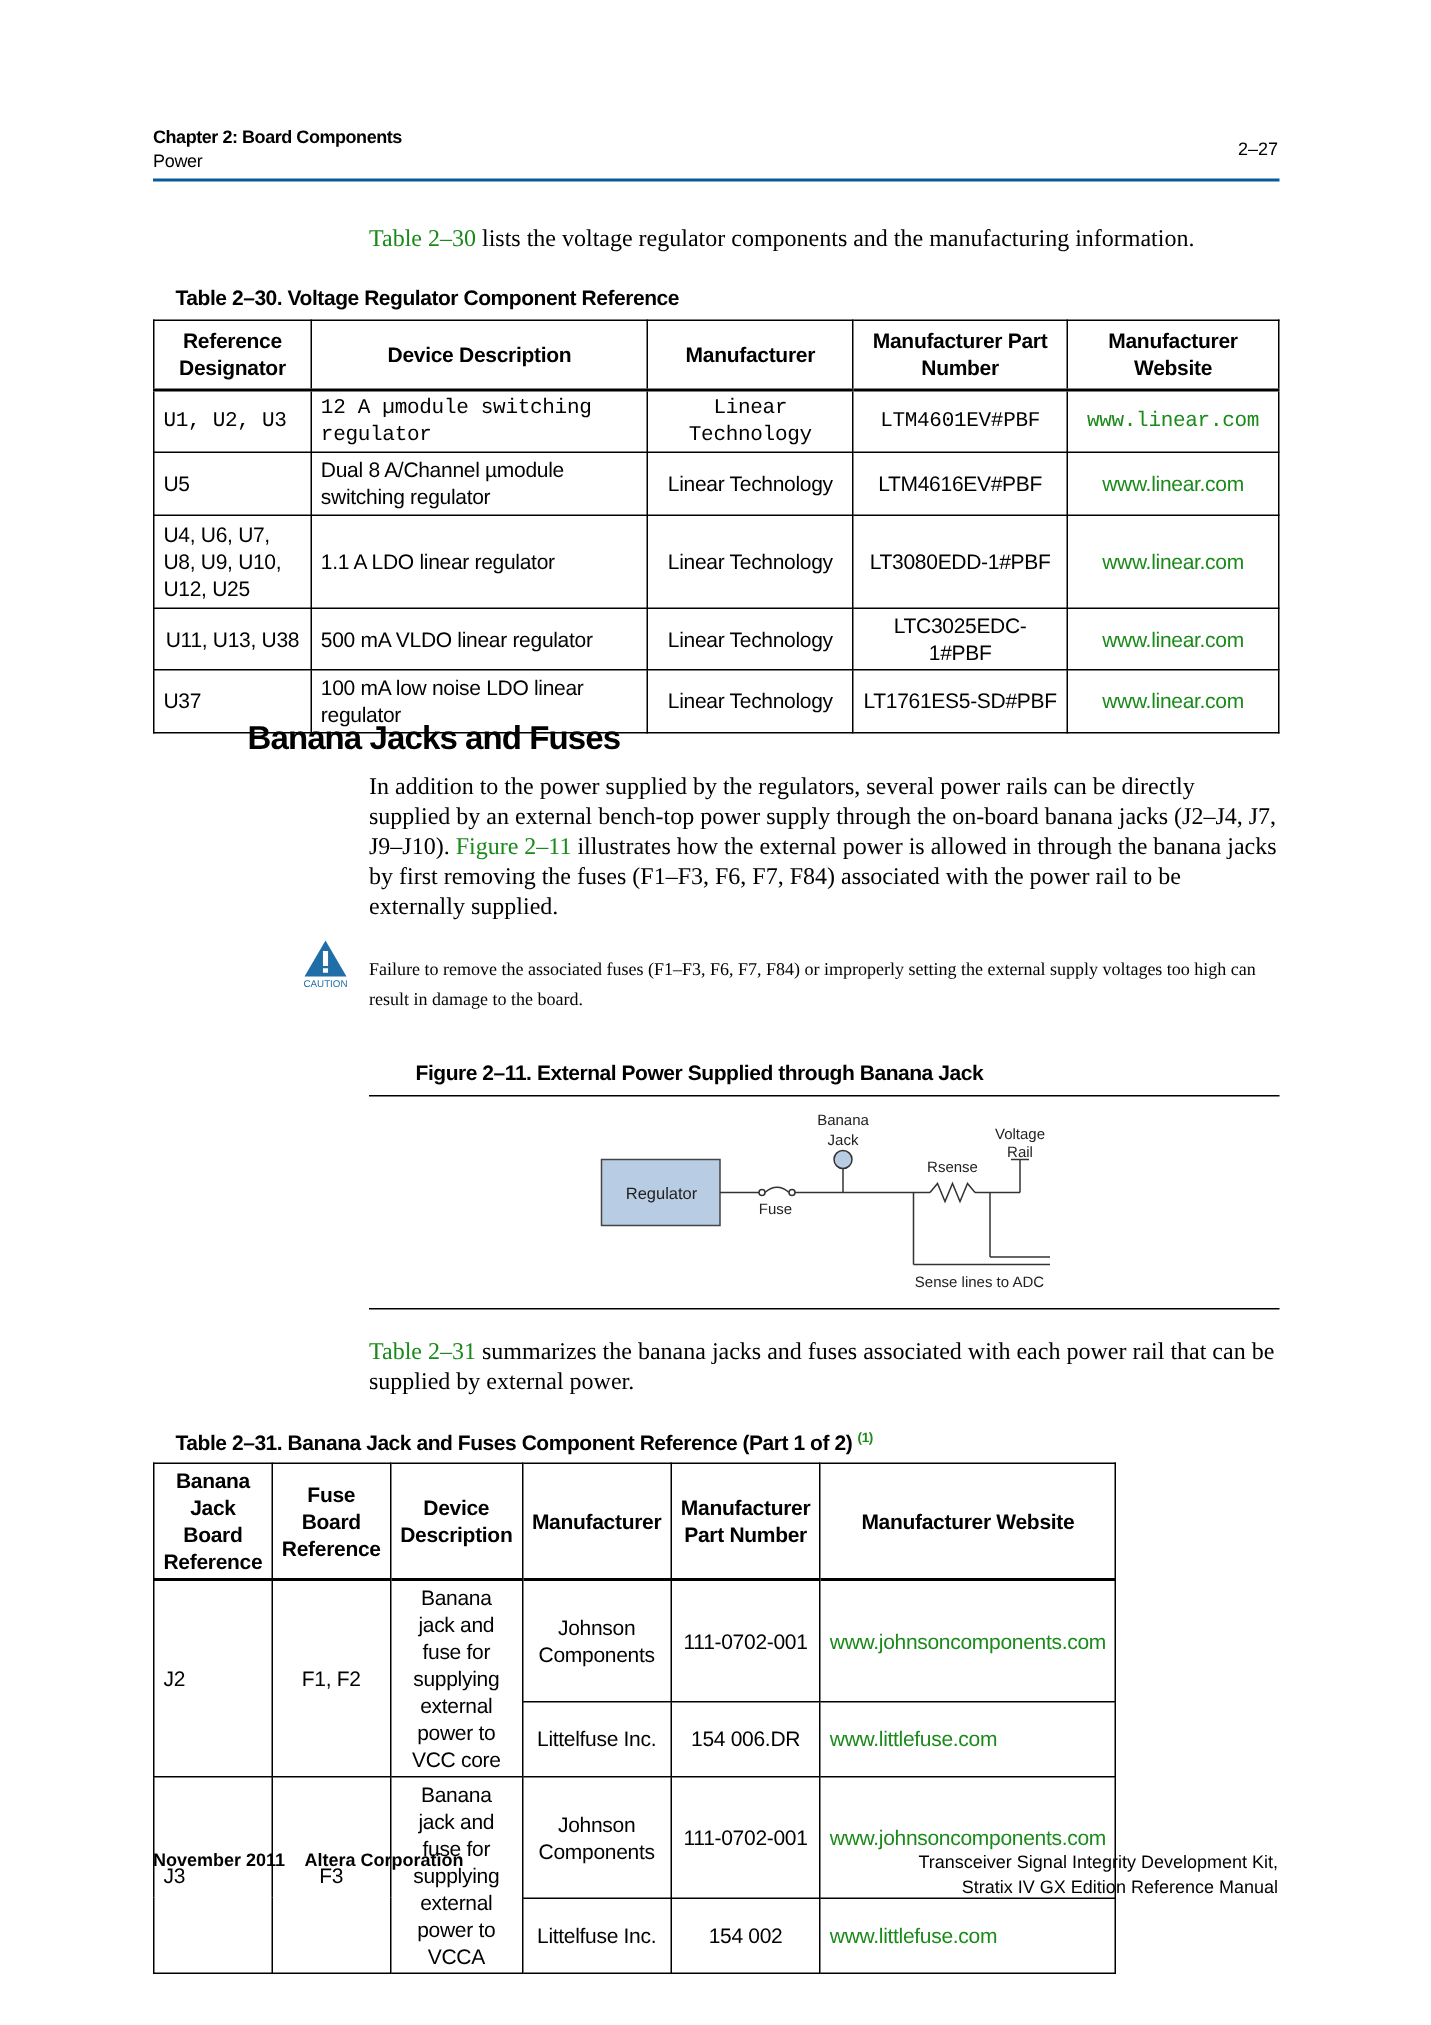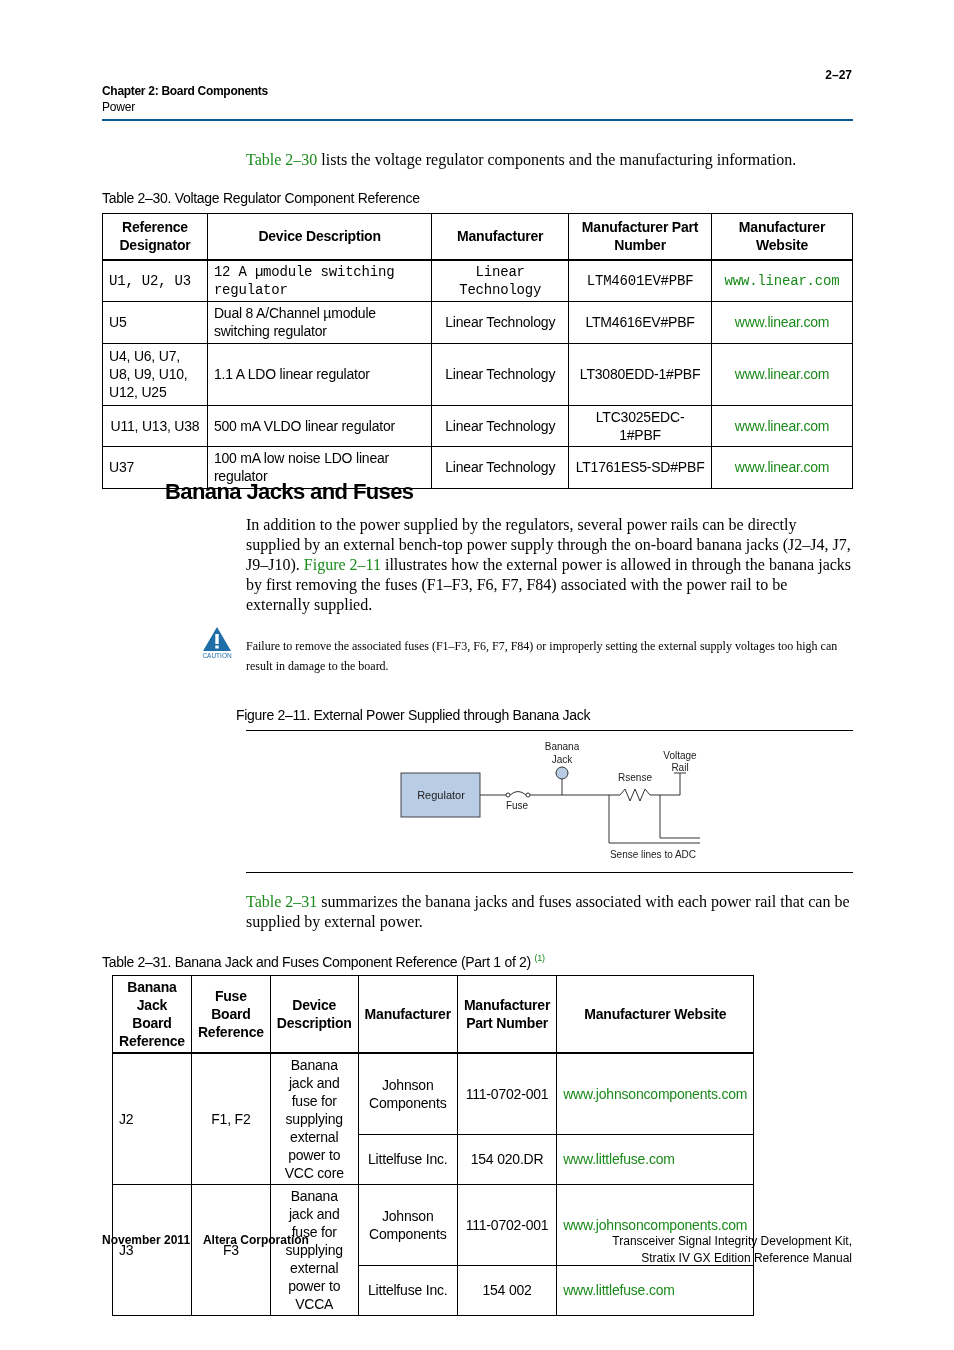--- a/index.html
+++ b/index.html
@@ -3,25 +3,25 @@
 <meta charset="utf-8">
 <style>
   html, body { margin: 0; padding: 0; background: #ffffff; }
   body { width: 954px; height: 1350px; position: relative; overflow: hidden; color: #000; }
   .sans { font-family: "Liberation Sans", "DejaVu Sans", sans-serif; }
   .serif { font-family: "Liberation Serif", "DejaVu Serif", serif; }
   a, .link { color: #1a8a1a; text-decoration: none; }
 
   .hdr-chapter { position: absolute; left: 102px; top: 84px; font-size: 12px; font-weight: bold; letter-spacing: -0.3px; }
   .hdr-section { position: absolute; left: 102px; top: 100px; font-size: 12px; letter-spacing: -0.2px; }
-  .hdr-page { position: absolute; right: 102px; top: 68px; font-size: 12px; font-weight: bold; }
+  .hdr-page { position: absolute; right: 102px; top: 92px; font-size: 12px; font-weight: normal; }
   .hdr-rule { position: absolute; left: 102px; top: 119px; width: 751px; height: 2px; background: #0a5a96; }
 
   .para { position: absolute; left: 246px; width: 607px; font-size: 16px; line-height: 20px; }
-  .caption { position: absolute; font-size: 14px; font-weight: normal; letter-spacing: -0.3px; }
+  .caption { position: absolute; font-size: 14px; font-weight: bold; letter-spacing: -0.3px; margin-left: 15px; }
 
   table.doc { position: absolute; border-collapse: collapse; font-size: 14px; letter-spacing: -0.2px; }
   table.doc th, table.doc td { border: 1px solid #000; padding: 2px 6px; vertical-align: middle; line-height: 18px; }
   table.doc th { font-weight: bold; text-align: center; border-bottom: 2px solid #000; }
   td.c { text-align: center; }
   td.l { text-align: left; }
 
   .h2 { position: absolute; left: 165px; top: 479px; font-size: 22px; font-weight: bold; letter-spacing: -0.6px; }
 
   .caution-icon { position: absolute; left: 200px; top: 626px; width: 34px; height: 34px; }
@@ -110,21 +110,21 @@
 </div>
 
 <svg class="caution-icon" viewBox="0 0 34 34">
   <polygon points="17,1 31,25 3,25" fill="#1f6ea8"></polygon>
   <rect x="15.3" y="8" width="3.4" height="10" fill="#fff"></rect>
   <rect x="15.3" y="19.5" width="3.4" height="3" fill="#fff"></rect>
   <text x="17" y="32" font-size="6.5" text-anchor="middle" fill="#1f6ea8" font-family="Liberation Sans, sans-serif">CAUTION</text>
 </svg>
 <div class="caution-text serif">Failure to remove the associated fuses (F1–F3, F6, F7, F84) or improperly setting the external supply voltages too high can result in damage to the board.</div>
 
-<div class="caption sans" style="left:236px; top:707px;">Figure 2–11.  External Power Supplied through Banana Jack</div>
+<div class="caption sans" style="left:262px; top:707px;">Figure 2–11.  External Power Supplied through Banana Jack</div>
 <div class="fig-rule" style="top:730px;"></div>
 
 <svg class="fig-svg" width="320" height="130" viewBox="0 0 320 130">
   <g font-family="Liberation Sans, sans-serif" font-size="10" fill="#222">
 
     <rect x="11" y="38" width="79" height="44" fill="#b8cce4" stroke="#444" stroke-width="1"></rect>
     <text x="51" y="64" text-anchor="middle" font-size="11">Regulator</text>
 
     <line x1="90" y1="60" x2="116" y2="60" stroke="#333"></line>
 
@@ -158,21 +158,21 @@
 </svg>
 <div class="fig-rule" style="top:872px;"></div>
 
 <div class="para serif" style="top:892px;">
   <a href="#">Table 2–31</a><span> summarizes the banana jacks and fuses associated with each power rail that can be supplied by external power.</span>
 </div>
 
 <div class="caption sans" style="left:102px; top:953px;">
   <span>Table 2–31.  Banana Jack and Fuses Component Reference  (Part 1 of 2)</span> <sup class="fn">(1)</sup>
 </div>
-<table class="doc sans" style="left:112px; top:975px; width:618px;padding-left:35px;">
+<table class="doc sans" style="left:102px; top:975px; width:618px;padding-left:35px;">
   <colgroup>
       <col style="width:95px">
       <col style="width:88px">
       <col style="width:147px">
       <col style="width:117px">
       <col style="width:105px">
       <col style="width:201px">
     </colgroup>
   <thead>
     <tr style="height:64px;">
@@ -188,21 +188,21 @@
     <tr style="height:42px;">
       <td class="l" rowspan="2">J2</td>
       <td class="c" rowspan="2">F1, F2</td>
       <td class="c" rowspan="2">Banana jack and fuse for supplying external power to VCC core</td>
       <td class="c">Johnson Components</td>
       <td class="c">111-0702-001</td>
       <td class="l"><a href="#">www.johnsoncomponents.com</a></td>
     </tr>
     <tr style="height:26px;">
       <td class="c">Littelfuse Inc.</td>
-      <td class="c">154 020.DR</td>
+      <td class="c">154 006.DR</td>
       <td class="l"><a href="#">www.littlefuse.com</a></td>
     </tr>
     <tr style="height:42px;">
       <td class="l" rowspan="2">J3</td>
       <td class="c" rowspan="2">F3</td>
       <td class="c" rowspan="2">Banana jack and fuse for supplying external power to VCCA</td>
       <td class="c">Johnson Components</td>
       <td class="c">111-0702-001</td>
       <td class="l"><a href="#">www.johnsoncomponents.com</a></td>
     </tr>

